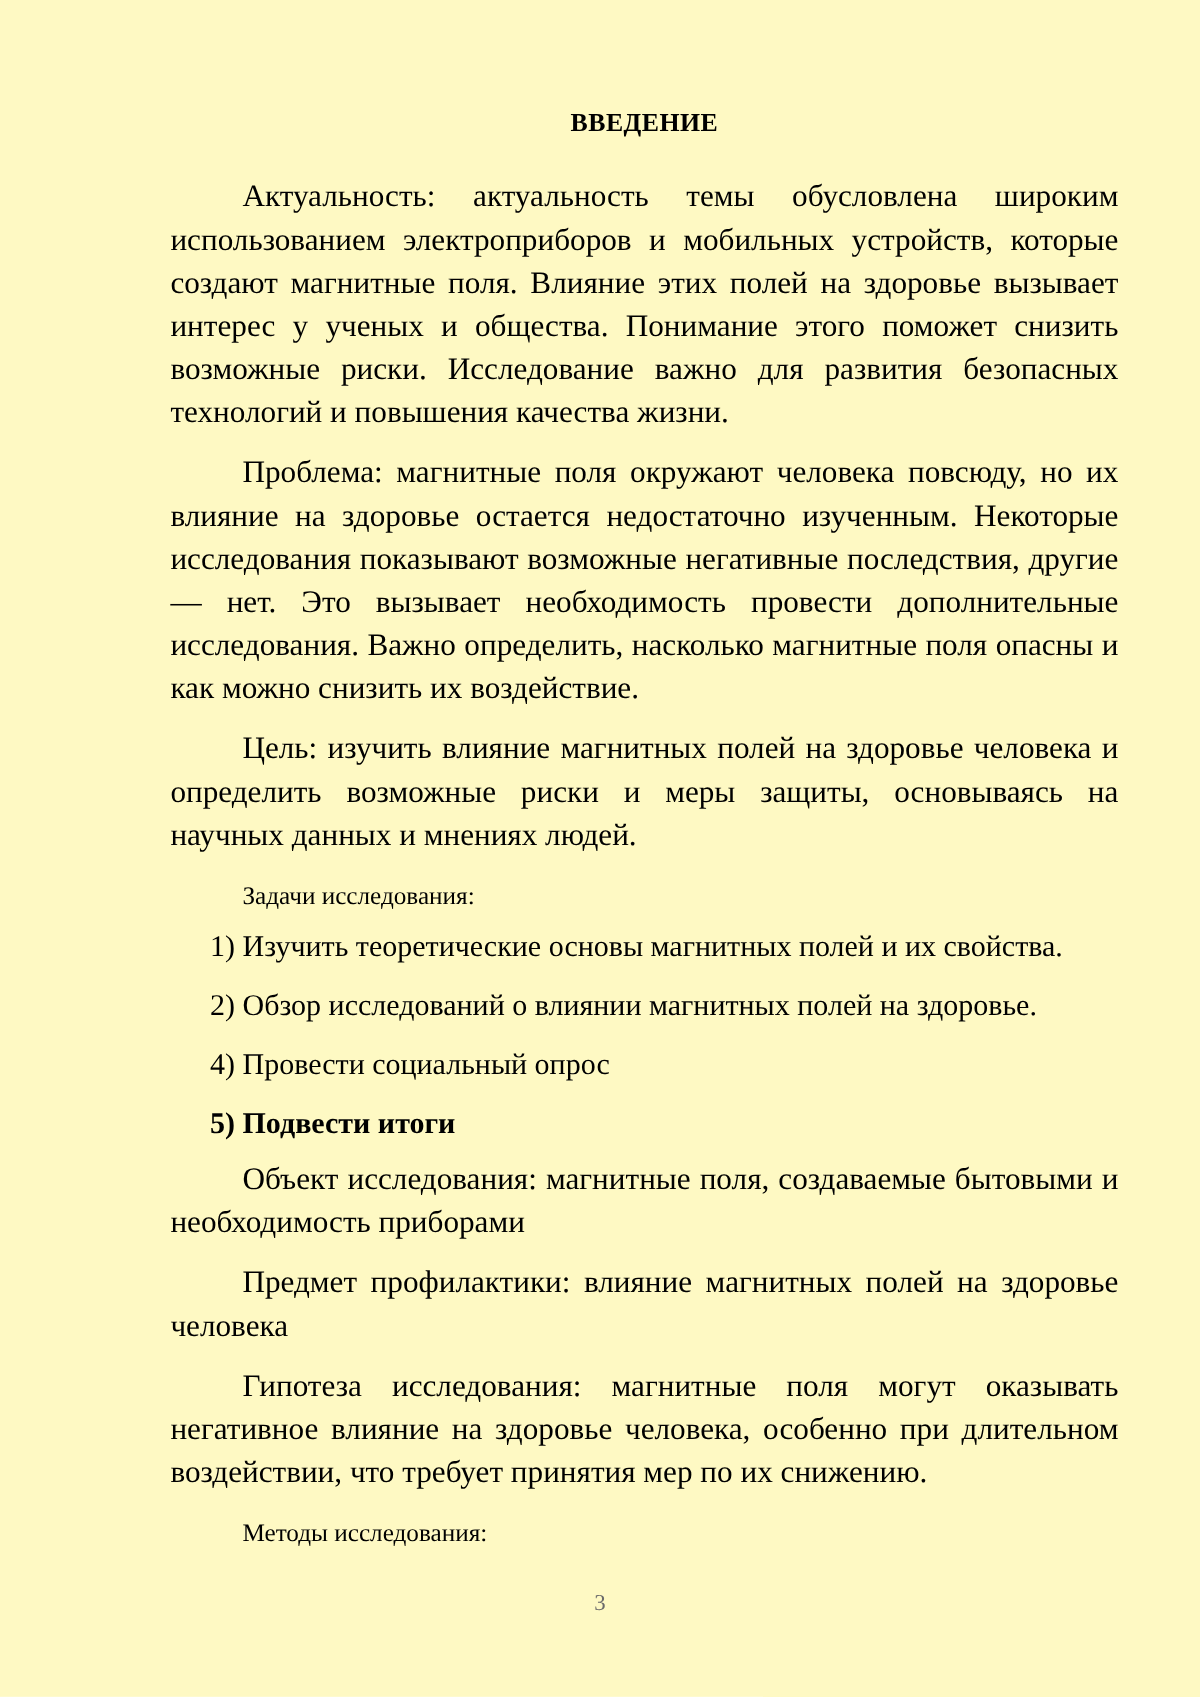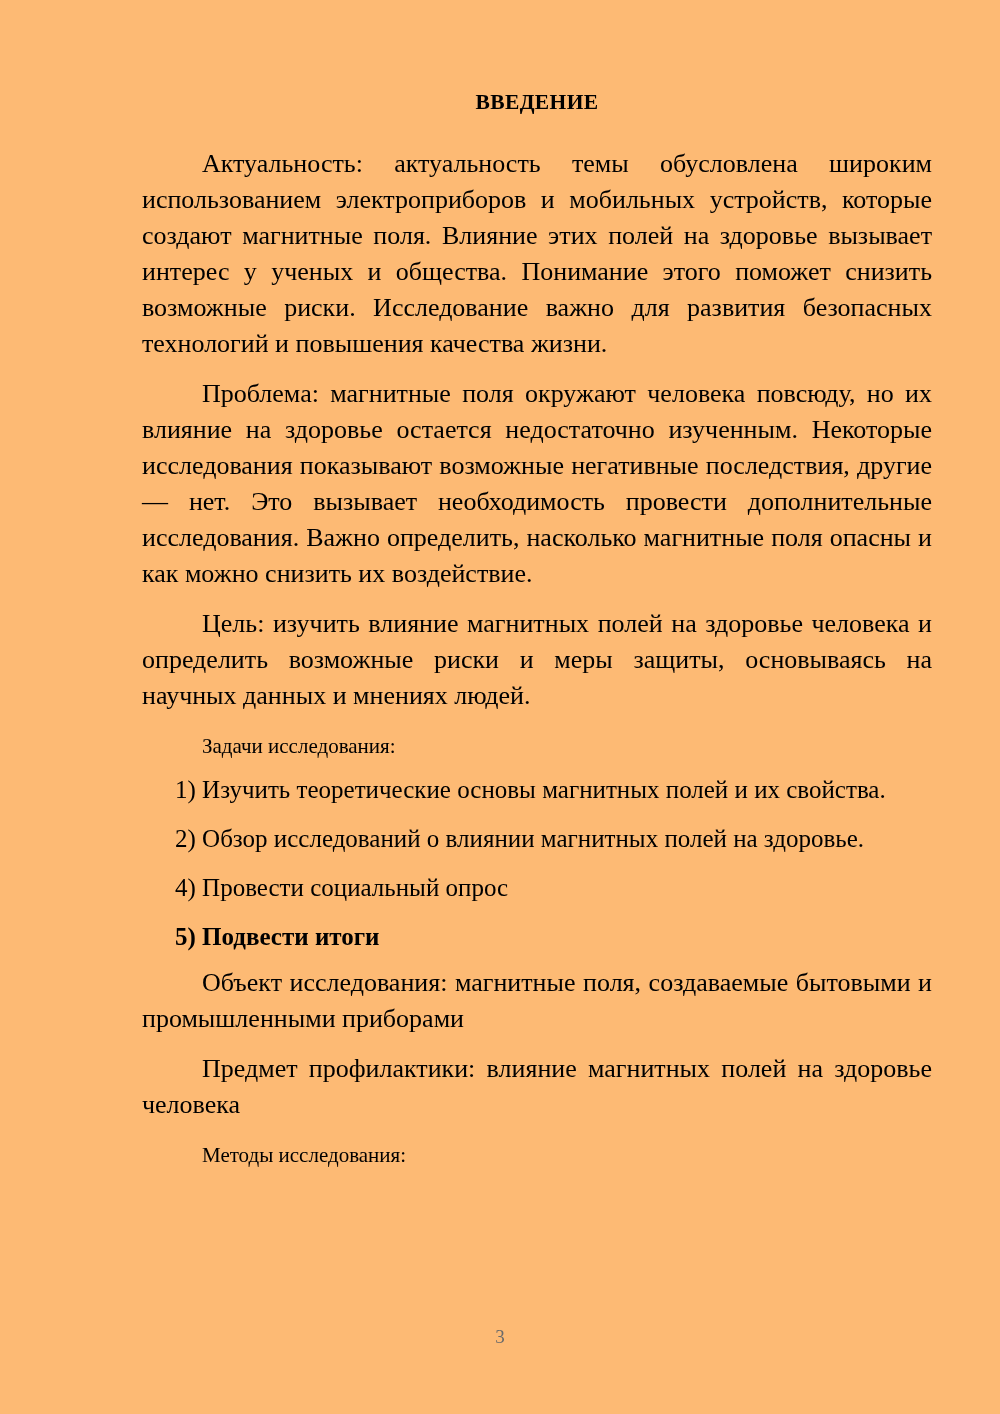--- a/index.html
+++ b/index.html
@@ -15,21 +15,21 @@
     color: #000000;
     overflow: hidden;
   }
 
   .page {
     position: absolute;
     left: 0;
     top: 0;
     width: 1000px;
     height: 1414px;
-    background: #fdba74;
+    background: #fef9c3;
   }
 
   .content {
     position: absolute;
     left: 142px;
     top: 88px;
     width: 790px;
   }
 
   .doc-title {
@@ -115,24 +115,25 @@
 
     <p class="section-label">Задачи исследования:</p>
 
     <ul class="list">
       <li class="list-item">1) Изучить теоретические основы магнитных полей и их свойства.</li>
       <li class="list-item">2) Обзор исследований о влиянии магнитных полей на здоровье.</li>
       <li class="list-item">4) Провести социальный опрос</li>
       <li class="list-item">5) Подвести итоги</li>
     </ul>
 
-    <p class="para para-last-line-left">Объект исследования: магнитные поля, создаваемые бытовыми и промышленными приборами</p>
+    <p class="para para-last-line-left">Объект исследования: магнитные поля, создаваемые бытовыми и необходимость приборами</p>
 
     <p class="para para-last-line-left">Предмет профилактики: влияние магнитных полей на здоровье человека</p>
 
+    <p class="para">Гипотеза исследования: магнитные поля могут оказывать негативное влияние на здоровье человека, особенно при длительном воздействии, что требует принятия мер по их снижению.</p>
 
     <p class="section-label">Методы исследования:</p>
 
   </div>
 
   <div class="page-number">3</div>
 
 </div>
 
 </body></html>

